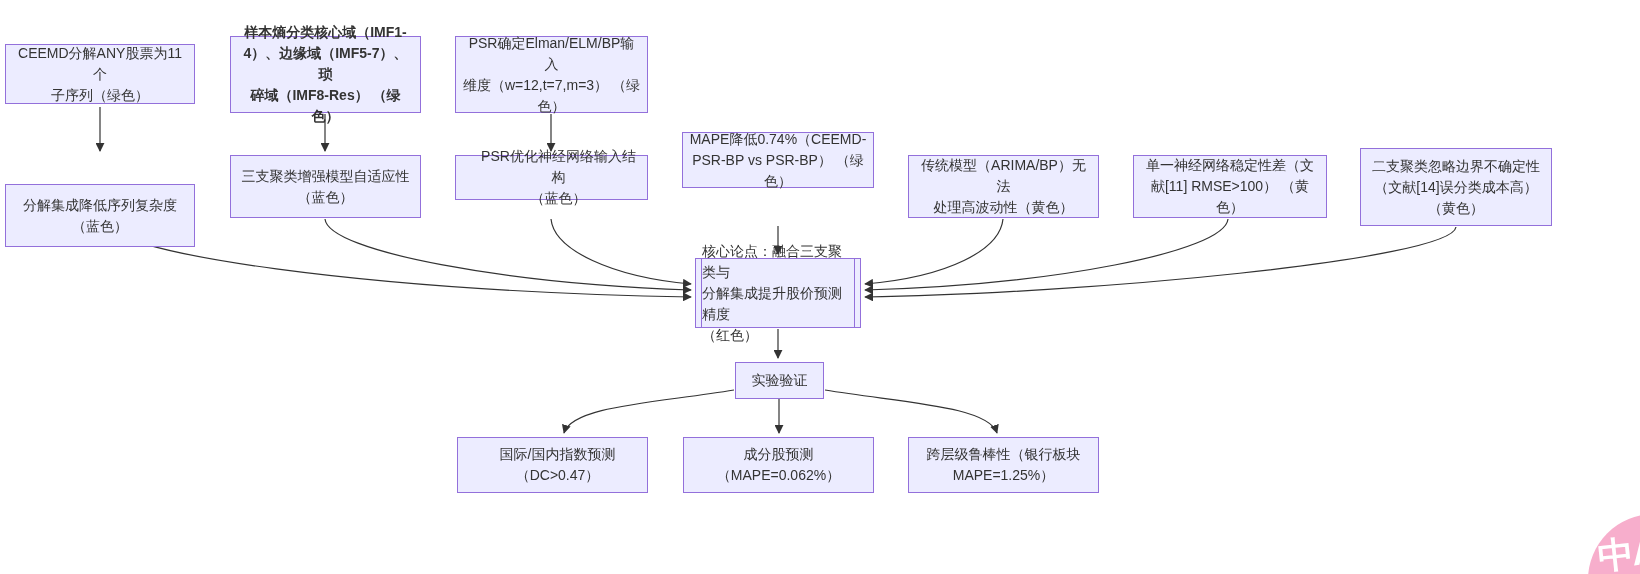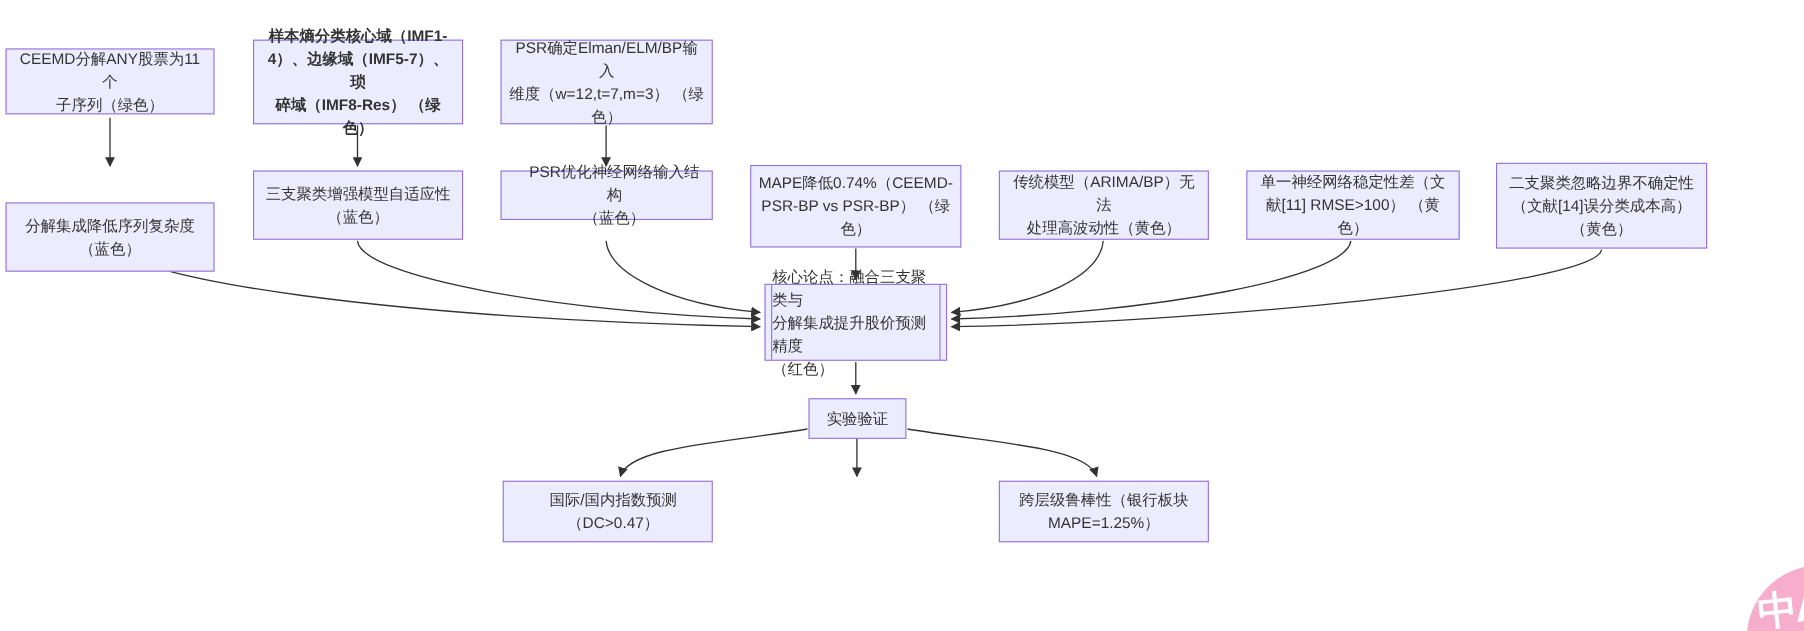--- a/index.html
+++ b/index.html
@@ -83,21 +83,21 @@
 
   <div class="node" style="left:5px;top:155px;width:190px;height:63px;margin-top:29px;">分解集成降低序列复杂度
 （蓝色）</div>
 
   <div class="node" style="left:230px;top:155px;width:191px;height:63px;">三支聚类增强模型自适应性
 （蓝色）</div>
 
   <div class="node" style="left:455px;top:155px;width:193px;height:45px;padding-left:20px;">PSR优化神经网络输入结构
 （蓝色）</div>
 
-  <div class="node" style="left:682px;top:150px;width:192px;height:75px;">MAPE降低0.74%（CEEMD-
+  <div class="node" style="left:682px;top:132px;width:192px;height:56px;">MAPE降低0.74%（CEEMD-
 PSR-BP vs PSR-BP） （绿
 色）</div>
 
   <div class="node" style="left:908px;top:155px;width:191px;height:63px;">传统模型（ARIMA/BP）无法
 处理高波动性（黄色）</div>
 
   <div class="node" style="left:1133px;top:155px;width:194px;height:63px;">单一神经网络稳定性差（文
 献[11] RMSE&gt;100） （黄色）</div>
 
   <div class="node" style="left:1360px;top:148px;width:192px;height:78px;">二支聚类忽略边界不确定性
@@ -108,20 +108,22 @@
     <div class="inner">核心论点：融合三支聚类与
 分解集成提升股价预测精度
 （红色）</div>
   </div>
 
   <div class="node" style="left:735px;top:362px;width:89px;height:37px;">实验验证</div>
 
   <div class="node" style="left:457px;top:437px;width:191px;height:56px;padding-left:16px;">国际/国内指数预测
 （DC&gt;0.47）</div>
 
+  <div class="node" style="left:683px;top:437px;width:191px;height:56px;">成分股预测
+（MAPE=0.062%）</div>
 
   <div class="node" style="left:908px;top:437px;width:191px;height:56px;">跨层级鲁棒性（银行板块
 MAPE=1.25%）</div>
 
   <div id="translate-bubble">
     <span class="glyph">中A</span>
   </div>
 
 </div>
 

